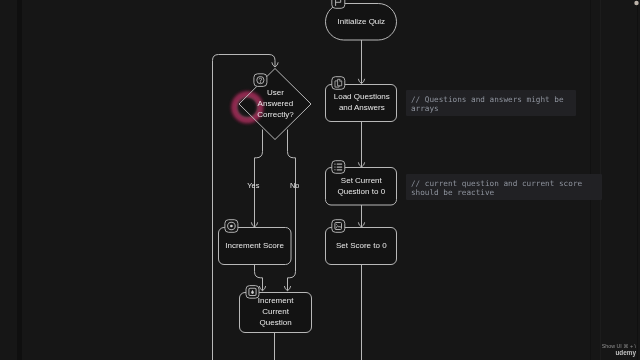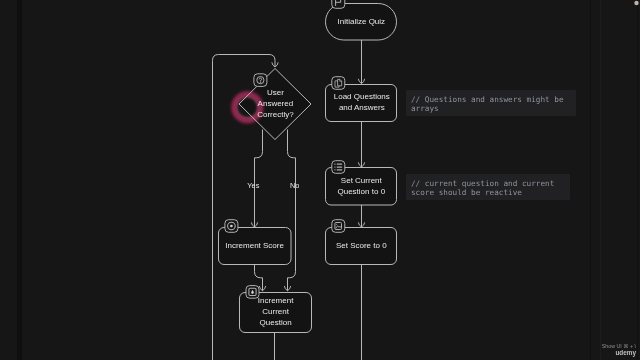--- a/index.html
+++ b/index.html
@@ -145,18 +145,18 @@
       <rect x="3.4" y="3.2" width="7.2" height="7.2" rx="1.2" stroke-width="1.05"></rect>
       <path d="M7,4.9 C7.9,6.1 8.3,6.8 8.3,7.5 A1.3,1.3 0 0 1 5.7,7.5 C5.7,6.8 6.1,6.1 7,4.9 Z" fill="#cfcfcf" stroke="none"></path>
     </g>
   </g>
 
   <circle cx="636.5" cy="3" r="2.2" fill="#d9cfc4" opacity="0.85"></circle>
 </svg>
 </div>
 
 <div class="cmt" id="cmt1" style="left:406px;top:90px;width:170px;height:26px;"><span class="cmttext">// Questions and answers might be arrays</span></div>
-<div class="cmt" id="cmt2" style="left:406px;top:174px;width:164px;height:26px;"><span class="cmttext">// current question and current score should be reactive</span></div>
+<div class="cmt" id="cmt2" style="left:406px;top:174px;width:196px;height:26px;"><span class="cmttext">// current question and current score should be reactive</span></div>
 
 <div id="footer">
   <div class="hint">Show UI  ⌘ + \</div>
   <div class="brand">udemy</div>
 </div>
 
 </body></html>

